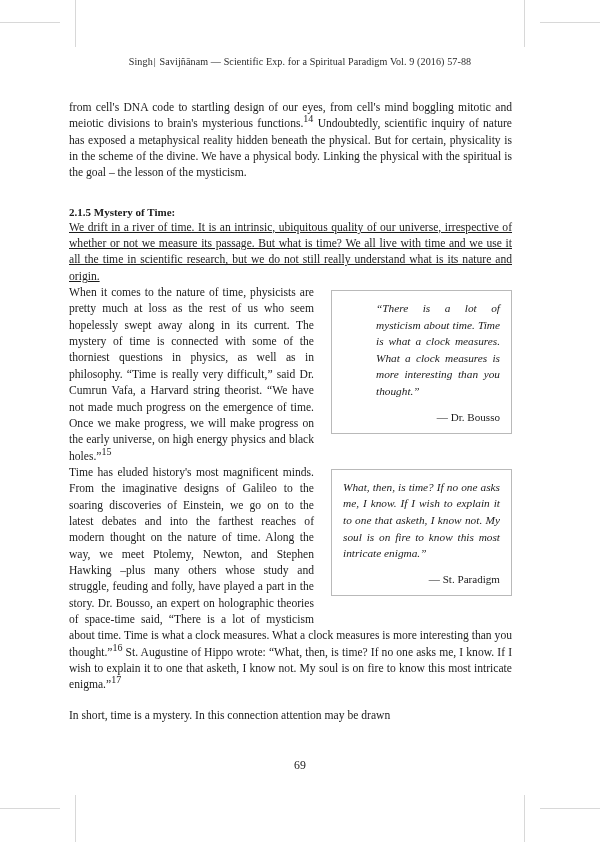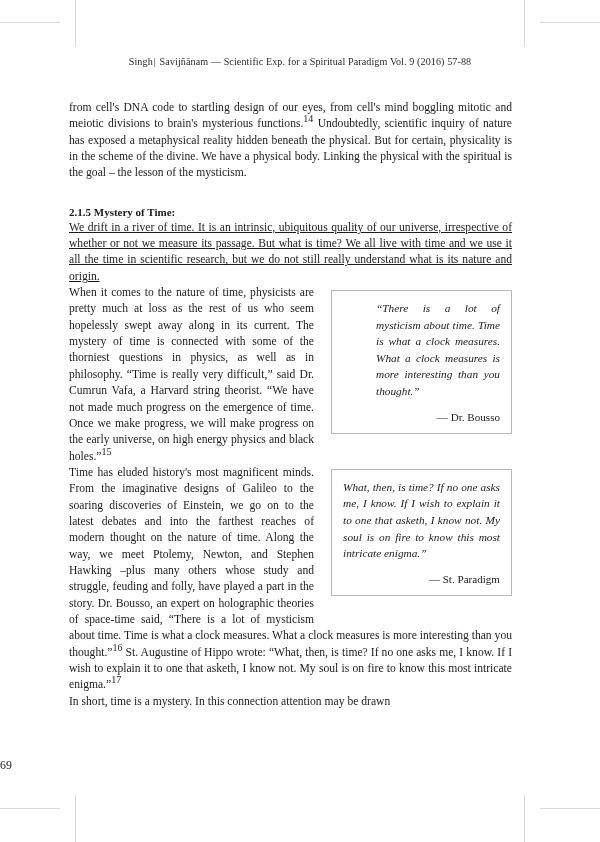--- a/index.html
+++ b/index.html
@@ -68,21 +68,21 @@
     width: 443px;
   }
   p.body {
     margin: 0 0 0 0;
     font-size: 11.6px;
     line-height: 16.35px;
     text-align: justify;
     text-justify: inter-word;
     hyphens: none;
   }
-  p.body + p.body { }
+  p.body + p.body { margin-top: 14px; }
   .heading {
     font-size: 11px;
     font-weight: bold;
     margin: 22px 0 0 0;
     line-height: 16px;
   }
   .after-heading { margin-top: 21px; text-decoration: underline; }
   sup {
     font-size: 10px;
     vertical-align: super;
@@ -119,20 +119,21 @@
     width: 181px;
     margin: 4px 0 18px 17px;
   }
 
   
   .folio {
     position: absolute;
     left: 0;
     right: 0;
     top: 758px;
+    text-align: center;
     font-size: 11.8px;
     color: #202020;
   }
 </style>
 </head>
 <body>
 
 <div class="page">
 
   <div class="cropmark cm-tl">

